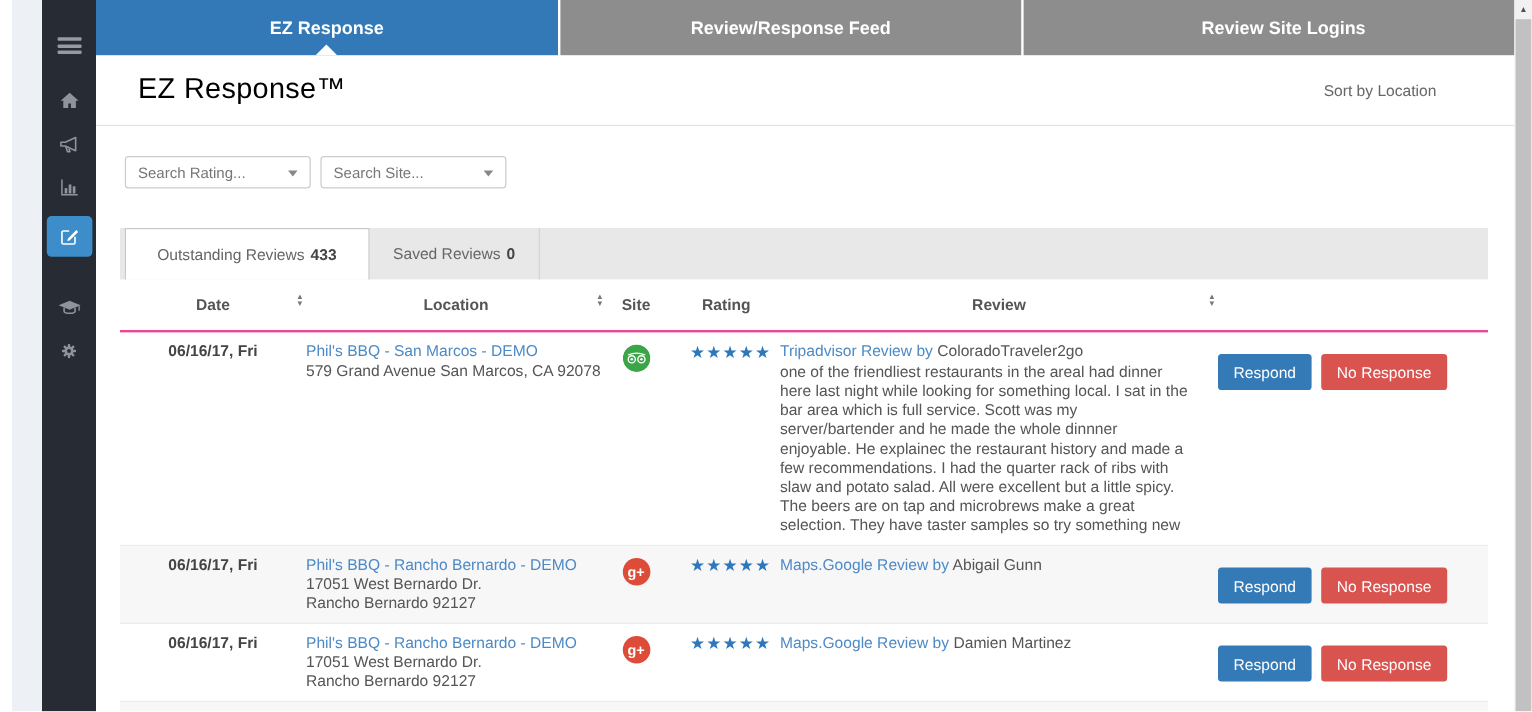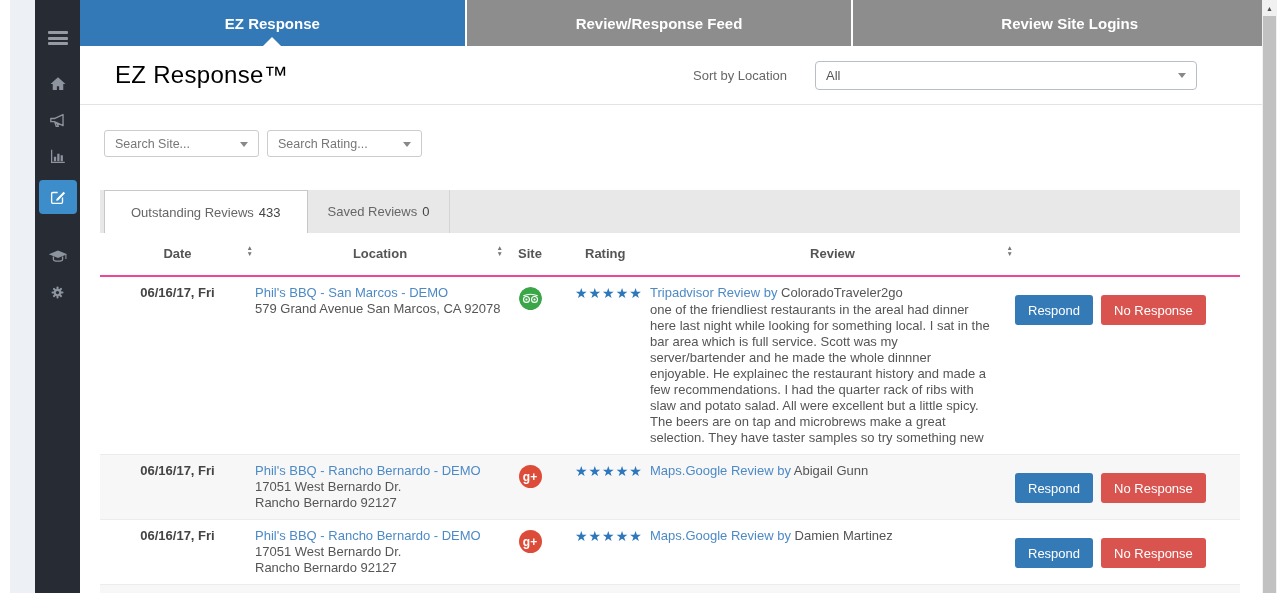--- a/index.html
+++ b/index.html
@@ -49,21 +49,21 @@
   
   #filters { display:flex; gap:8px; margin:25px 0 0 24px; }
   .filter-select { width:155px; height:27px; border:1px solid #ccc; border-radius:3px;
     font-size:12.5px; color:#777; padding:0 10px; }
 
   
   #panel { position:absolute; left:20px; top:190px; width:1140px; }
   #review-tabs { display:flex; height:43px; background:#e8e8e8; }
   .rv-tab { display:flex; align-items:center; font-size:13px; color:#666; gap:5px;
     padding:0 22px; cursor:pointer; }
-  .rv-tab .cnt { font-weight:normal; color:#444; }
+  .rv-tab .cnt { font-weight:bold; color:#444; }
   .rv-tab.active { background:#fff; border:1px solid #c8c8c8; border-bottom:none;
     margin-left:4px; padding:0 26px; }
   .rv-tab.saved { border-right:1px solid #d4d4d4; padding:0 20px; }
   #panel-body { background:#fff; }
 
   
   .trow { display:flex; }
   .cell { padding:8px 0; font-size:13px; color:#555; line-height:16px; }
   .col-date    { width:155px; text-align:center; }
   .col-loc     { width:250px; }
@@ -179,34 +179,30 @@
       </div>
       <div class="top-tab">
         <span>Review Site Logins</span>
       </div>
     </div>
 
     <div id="page-header">
       <h1 id="page-title">EZ Response™</h1>
       <div id="sort-wrap">
         <span id="sort-label">Sort by Location</span>
-        <div class="select-box" id="sort-select">
-          <span>All</span>
-          <span class="select-caret"></span>
-        </div>
       </div>
     </div>
 
     <div id="filters">
       <div class="select-box filter-select">
+        <span>Search Rating...</span>
+        <span class="select-caret"></span>
+      </div>
+      <div class="select-box filter-select">
         <span>Search Site...</span>
-        <span class="select-caret"></span>
-      </div>
-      <div class="select-box filter-select">
-        <span>Search Rating...</span>
         <span class="select-caret"></span>
       </div>
     </div>
 
     <div id="panel">
       <div id="review-tabs">
         <div class="rv-tab active">
           <span>Outstanding Reviews</span>
           <span class="cnt">433</span>
         </div>

